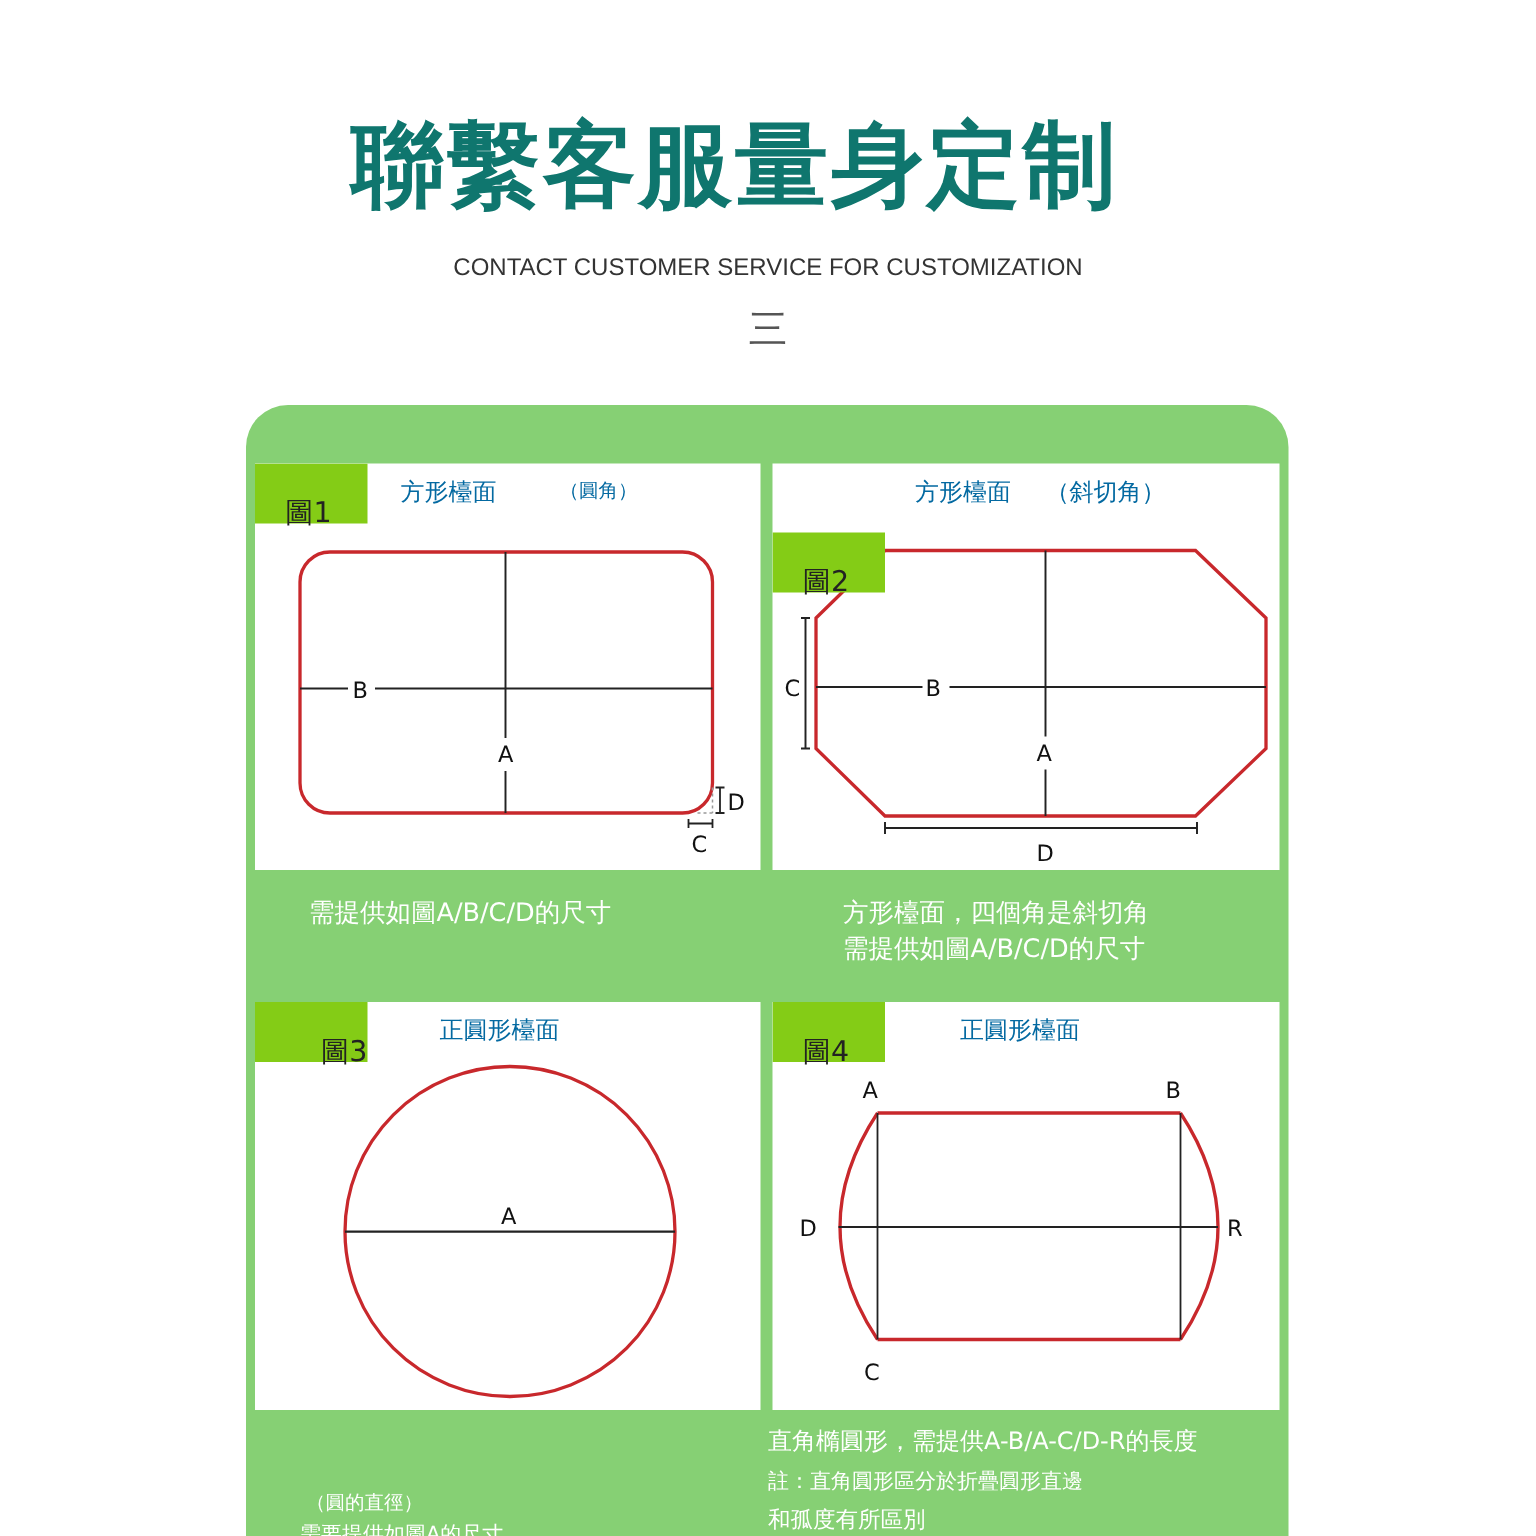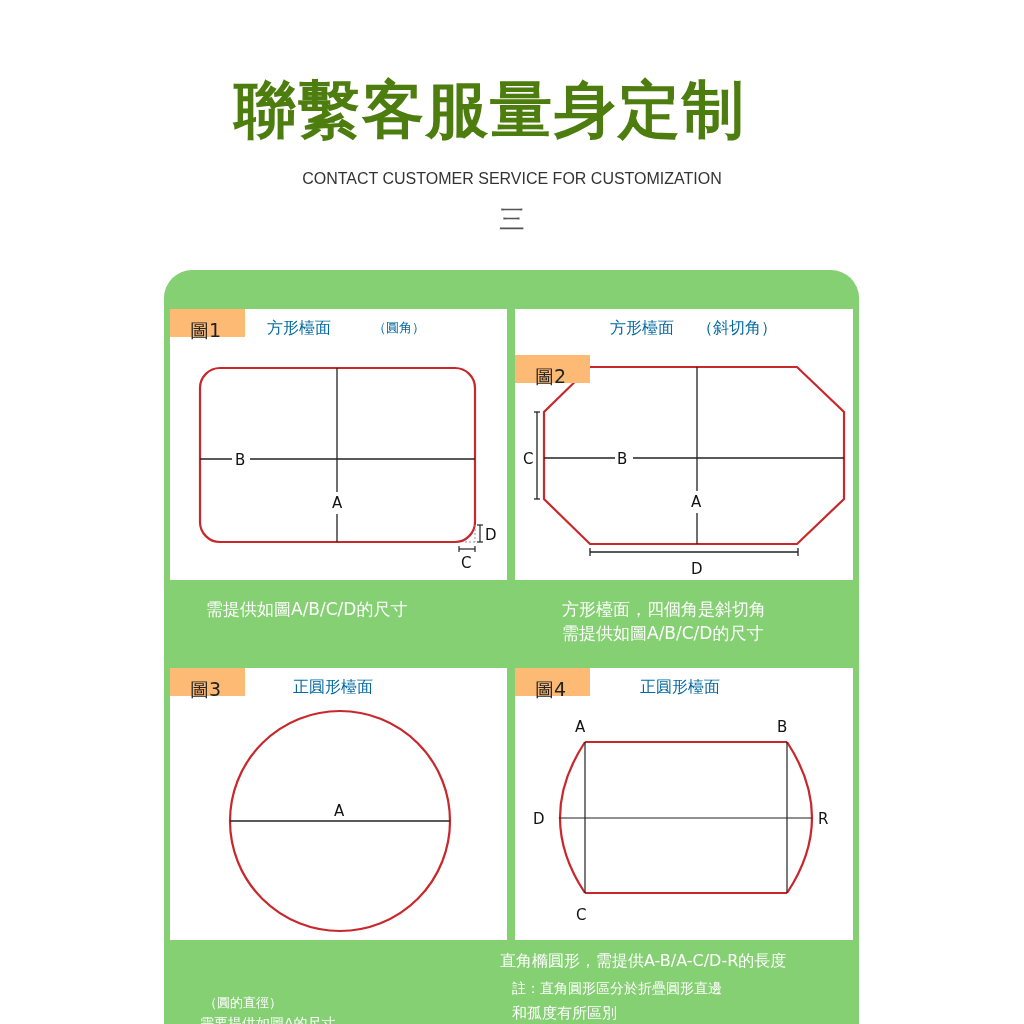--- a/index.html
+++ b/index.html
@@ -1,42 +1,42 @@
 <!DOCTYPE html>
 <html><head>
 <meta charset="utf-8">
 <style>
   html, body { margin:0; padding:0; background:#ffffff; }
   body { width:1024px; height:1024px; position:relative; overflow:hidden;
          font-family:"DejaVu Sans", "Liberation Sans", sans-serif; color:#111; }
   .title { position:absolute; left:0; width:980px; top:72px; text-align:center;
-           font-size:62px; font-weight:bold; letter-spacing:2px; color:#4d7c0f; line-height:76px; }
+           font-size:62px; font-weight:bold; letter-spacing:2px; color:#0f766e; line-height:76px; }
   .subtitle { position:absolute; left:0; width:1024px; top:170px; text-align:center;
               font-family:"Liberation Sans", sans-serif; font-size:16px; color:#333; letter-spacing:0px; }
   .menu-glyph { position:absolute; left:0; width:1024px; top:202px; text-align:center;
                 font-size:26px; color:#555; }
   .panel { position:absolute; left:164px; top:270px; width:695px; height:760px;
            background:#86d074; border-radius:28px 28px 0 0; }
   .cell { position:absolute; background:#ffffff; overflow:hidden; }
   .c1 { left:170px; top:309px; width:337px; height:271px; }
   .c2 { left:515px; top:309px; width:338px; height:271px; }
   .c3 { left:170px; top:668px; width:337px; height:272px; }
   .c4 { left:515px; top:668px; width:338px; height:272px; }
-  .tag { position:absolute; left:0; top:0; background:#fdba74; color:#222;
-         font-size:19px; height:24px; line-height:34px; padding:4px 0 0 20px; }
-  .c1 .tag { width:55px; } .c2 .tag { width:55px;margin-top:46px; } .c3 .tag { width:55px; } .c4 .tag { width:55px; }
+  .tag { position:absolute; left:0; top:0; background:#84cc16; color:#222;
+         font-size:19px; height:24px; line-height:34px; padding:16px 0 0 20px; }
+  .c1 .tag { width:55px; } .c2 .tag { width:55px;margin-top:46px; } .c3 .tag { width:55px;text-align:right; } .c4 .tag { width:55px; }
   .heading { position:absolute; top:0; height:34px; line-height:38px; font-size:16px; color:#0369a1; }
   .small-paren { font-size:13px; }
   .cell svg { position:absolute; left:0; top:0; }
   .caption { position:absolute; color:#ffffff; font-size:17px; line-height:24px; }
   .cap1 { left:206px; top:597px; }
   .cap2 { left:562px; top:597px; }
   .cap3a { left:200px; top:963px; font-size:14px;margin-top:48px; }
   .cap3b { left:204px; top:991px; font-size:13px; }
-  .cap4a { left:500px; top:949px; font-size:16px; }
+  .cap4a { left:512px; top:949px; font-size:16px; }
   .cap4b { left:512px; top:976px; font-size:14px; }
   .cap4c { left:512px; top:1001px; font-size:15px; }
   .lbl { font-family:"DejaVu Sans", sans-serif; font-size:15px; fill:#111; }
 </style>
 </head>
 <body>
 
 <div class="title">聯繫客服量身定制</div>
 <div class="subtitle">CONTACT CUSTOMER SERVICE FOR CUSTOMIZATION</div>
 <div class="menu-glyph">三</div>

